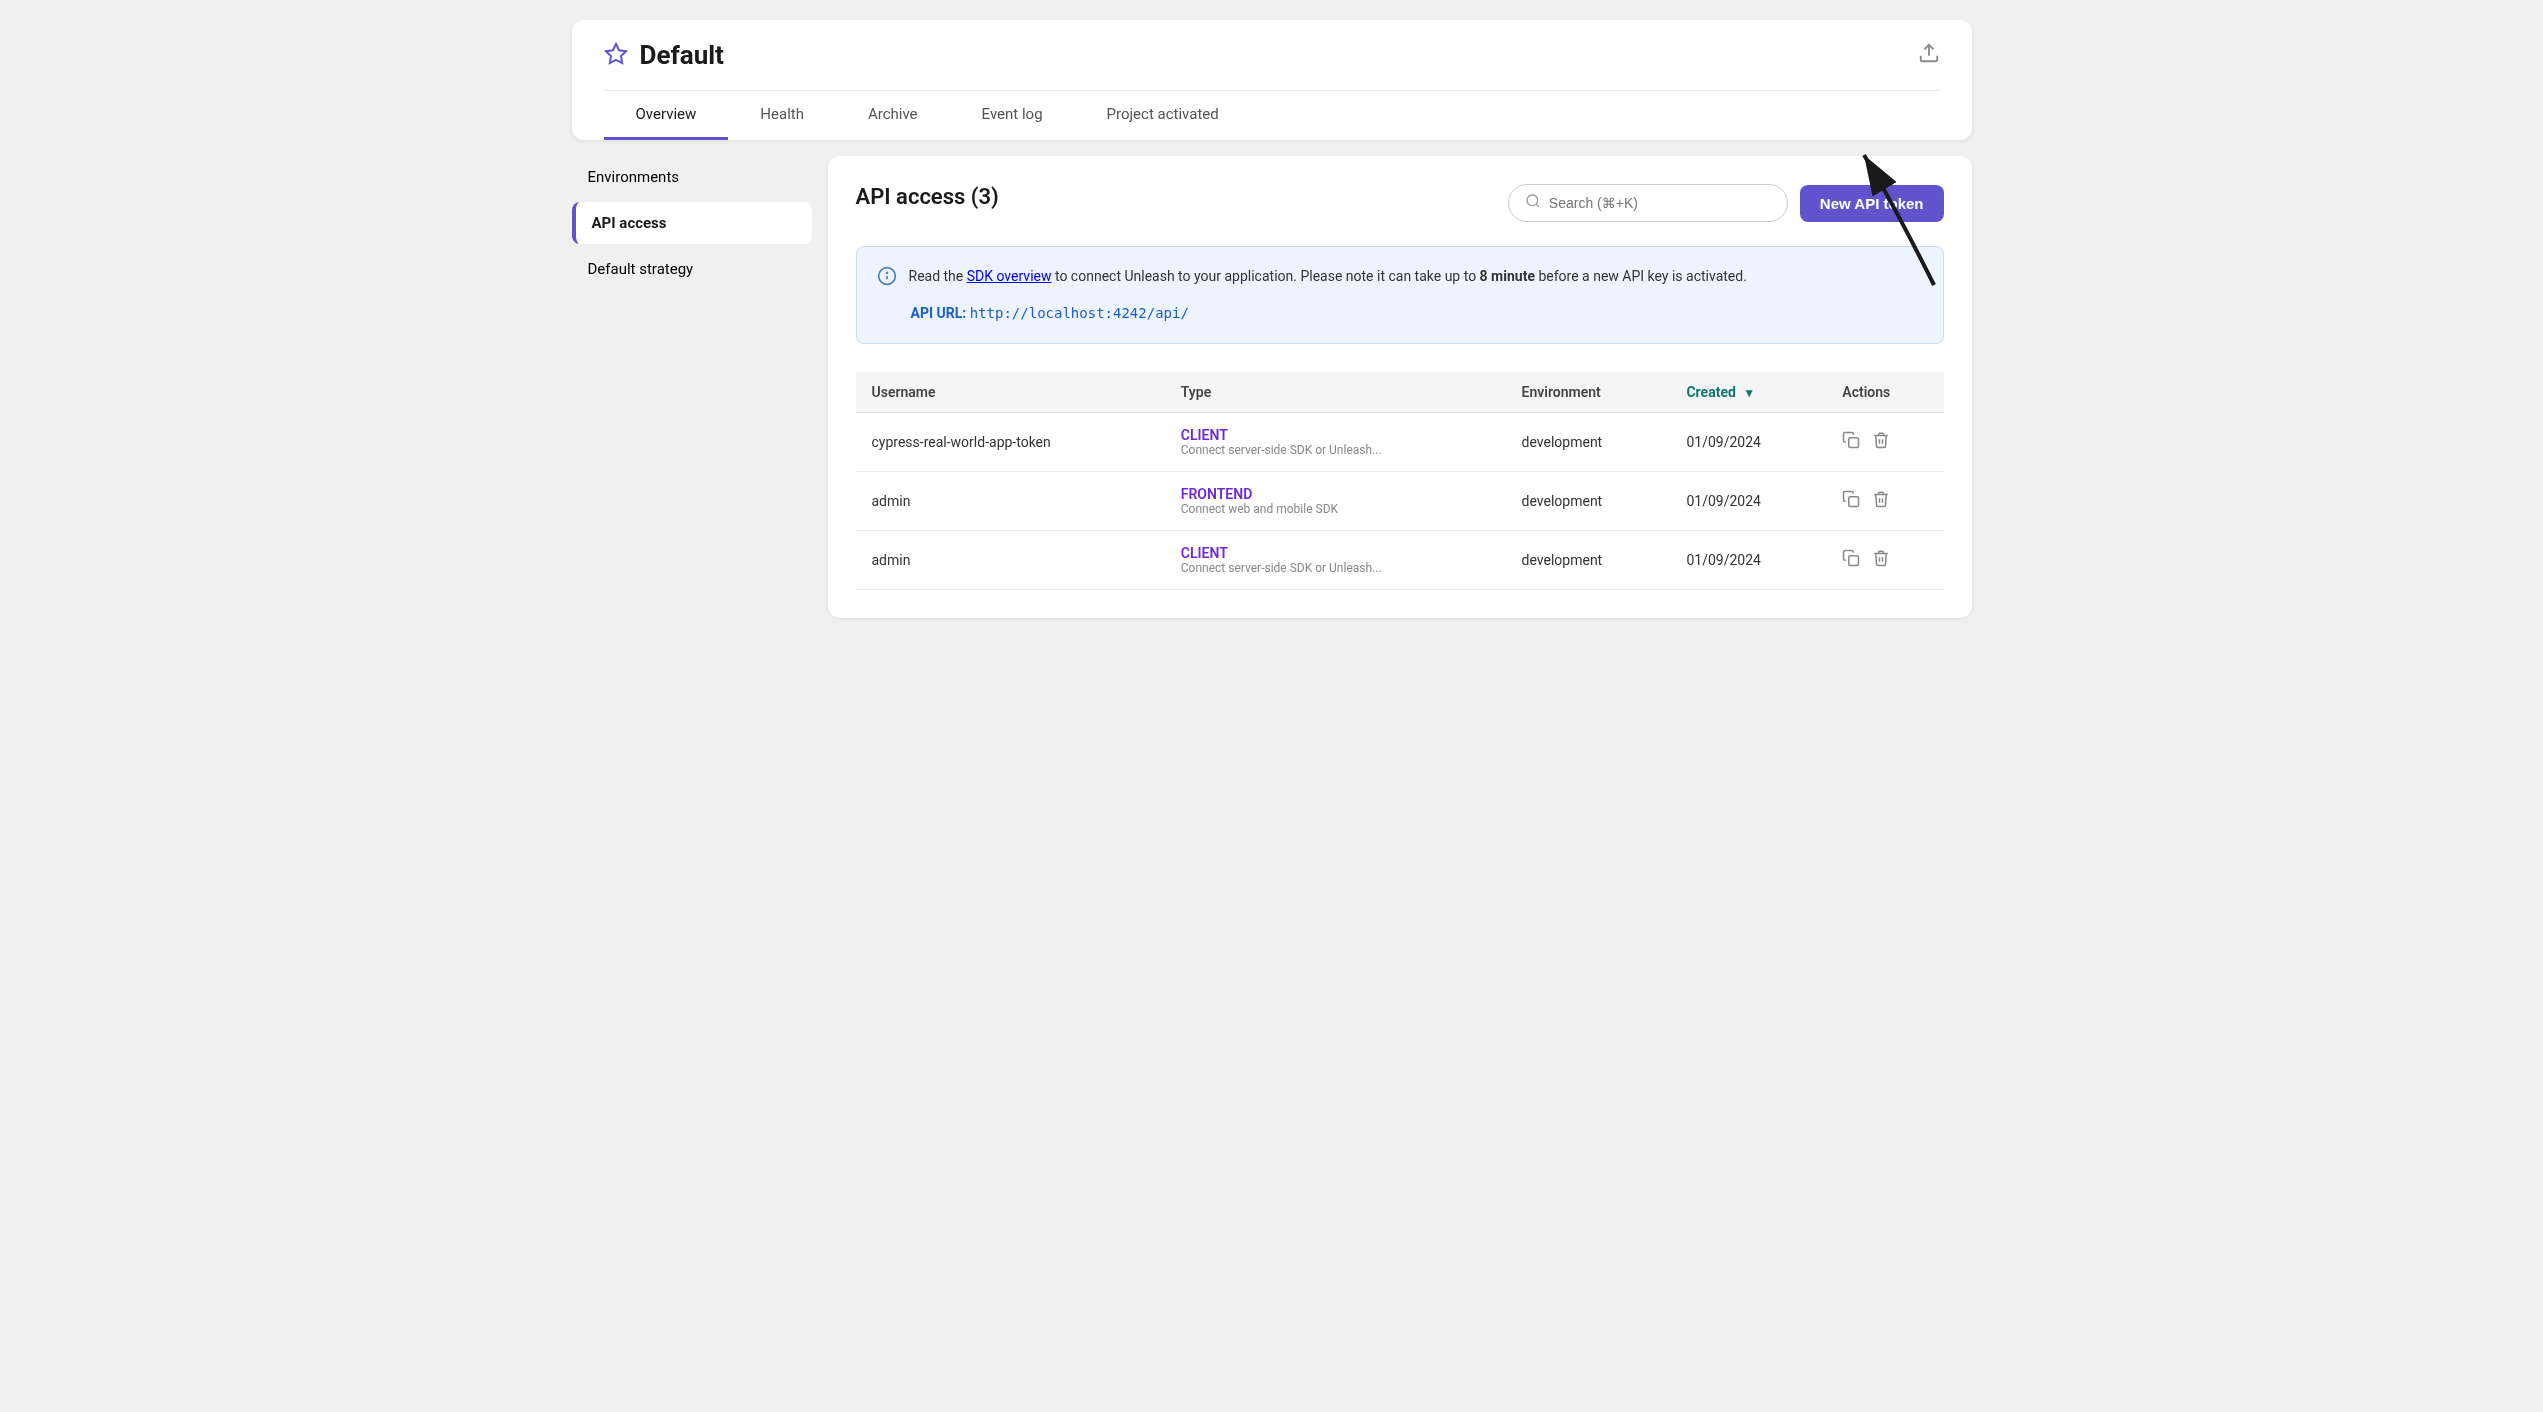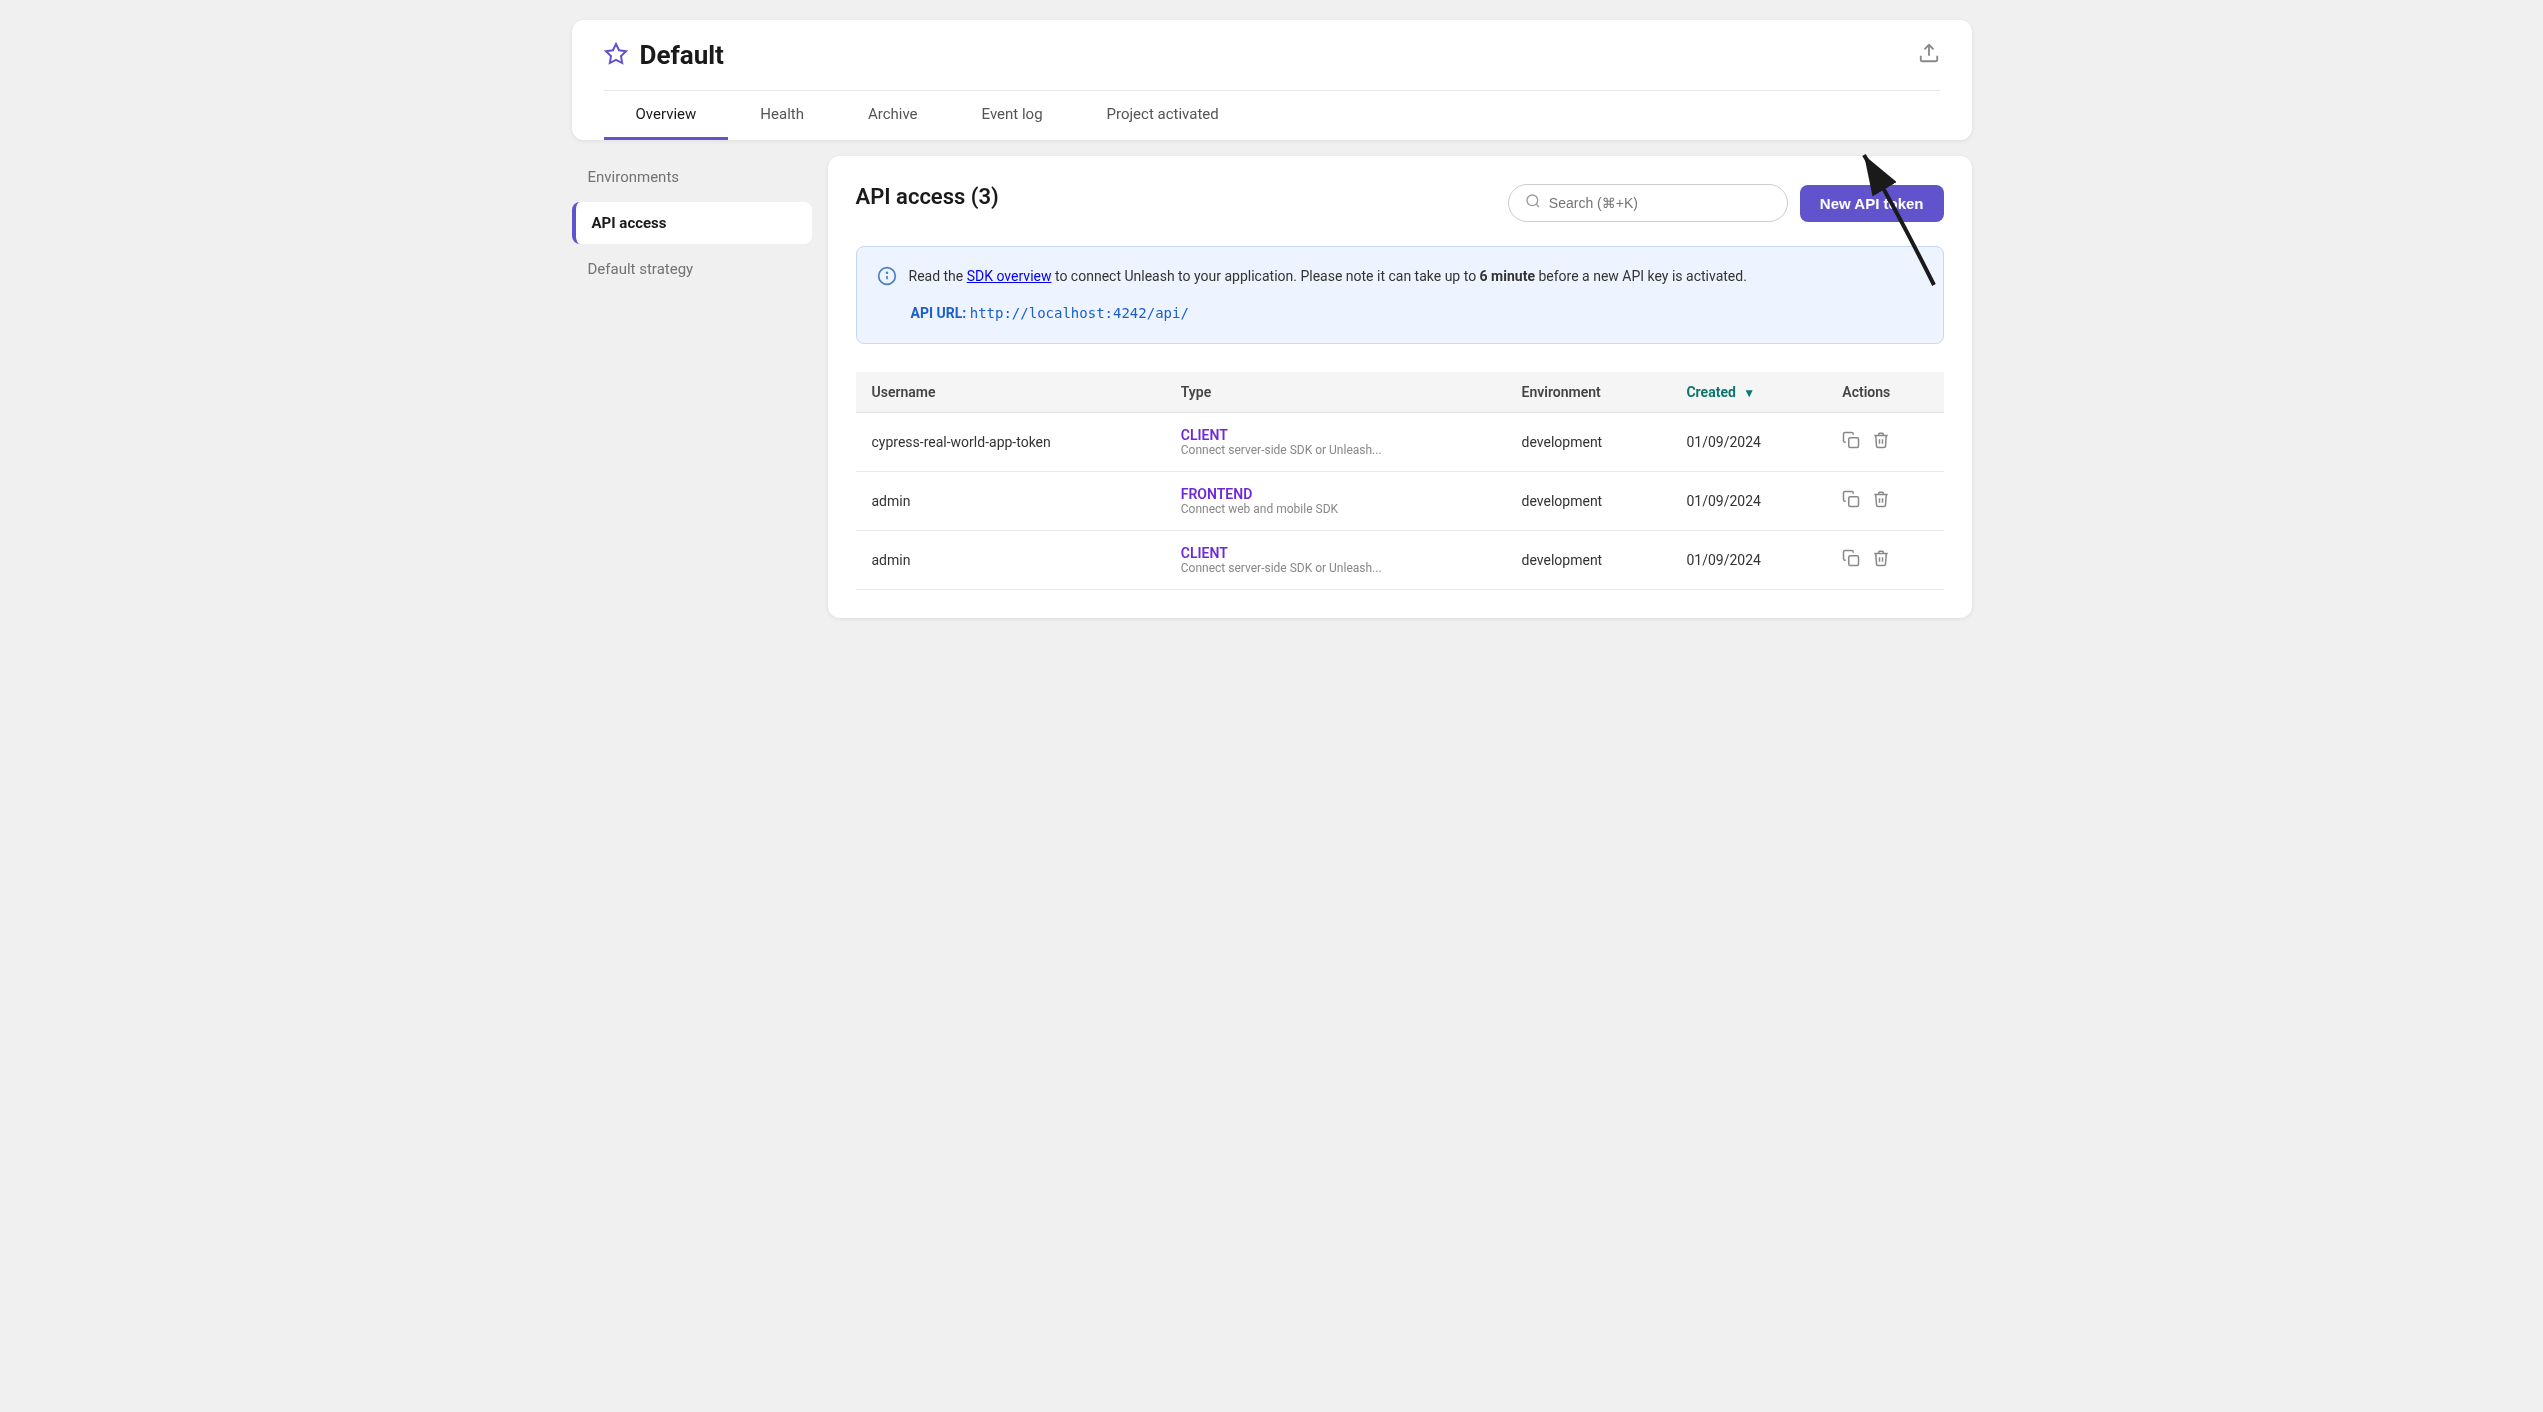--- a/index.html
+++ b/index.html
@@ -80,21 +80,21 @@
       width: 240px;
       flex-shrink: 0;
       display: flex;
       flex-direction: column;
       gap: 4px;
     }
     .sidebar-item {
       padding: 12px 16px;
       border-radius: 8px;
       font-size: 15px;
-      color: #737373;
+      color: #000000;
       cursor: pointer;
     }
     .sidebar-item.active {
       background: #fff;
       color: #1a1a1a;
       font-weight: 700;
       border-left: 4px solid #6153cc;
     }
 
     
@@ -325,21 +325,21 @@
       <div class="info-box">
         <div class="info-box-top">
           <span class="info-icon">
             <svg width="20" height="20" viewBox="0 0 24 24" fill="none" stroke="#4a7fc1" stroke-width="2">
               <circle cx="12" cy="12" r="10"></circle>
               <line x1="12" y1="8" x2="12" y2="8" stroke-width="3" stroke-linecap="round"></line>
               <line x1="12" y1="12" x2="12" y2="16"></line>
             </svg>
           </span>
           <span>
-            <span>Read the </span><a href="#">SDK overview</a><span> to connect Unleash to your application. Please note it can take up to </span><span class="info-bold">6 minute</span><span> before a new API key is activated.</span>
+            <span>Read the </span><a href="#">SDK overview</a><span> to connect Unleash to your application. Please note it can take up to </span><span class="info-bold">8 minute</span><span> before a new API key is activated.</span>
           </span>
         </div>
         <div class="api-url">
           <span class="api-url-label">API URL:</span>
           <span class="api-url-value">http://localhost:4242/api/</span>
         </div>
       </div>
 
       <div class="table-container">
         <table>

